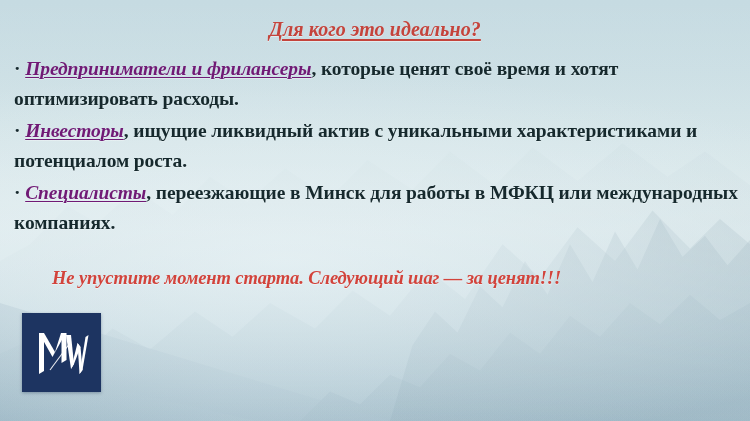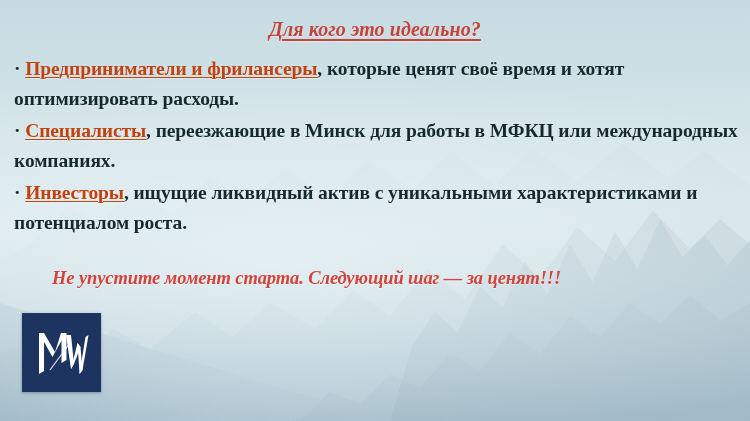--- a/index.html
+++ b/index.html
@@ -145,25 +145,26 @@
     margin: 0;
     text-shadow: 0 1px 0 rgba(255,255,255,0.30);
   }
   .para + .para { margin-top: 2px; }
 
   .bullet-dot {
     font-weight: 700;
     color: #16292d;
   }
   .lead {
+    font-style: italic;
     font-weight: 700;
     text-decoration: underline;
     text-underline-offset: 2px;
     text-decoration-thickness: 1.4px;
-    color: #c2410c;
+    color: #701a75;
   }
 
   .cta {
     position: absolute;
     top: 268px;
     left: 52px;
     width: 680px;
     font-size: 18.5px;
     font-weight: 700;
     font-style: italic;
@@ -206,26 +207,26 @@
 
     <div class="body-block">
 
       <p class="para">
         <span class="bullet-dot">·</span>
         <span class="lead">Предприниматели и фрилансеры</span><span>, которые ценят своё время и хотят оптимизировать расходы.</span>
       </p>
 
       <p class="para">
         <span class="bullet-dot">·</span>
-        <span class="lead">Специалисты</span><span>, переезжающие в Минск для работы в МФКЦ или международных компаниях.</span>
+        <span class="lead">Инвесторы</span><span>, ищущие ликвидный актив с уникальными характеристиками и потенциалом роста.</span>
       </p>
 
       <p class="para">
         <span class="bullet-dot">·</span>
-        <span class="lead">Инвесторы</span><span>, ищущие ликвидный актив с уникальными характеристиками и потенциалом роста.</span>
+        <span class="lead">Специалисты</span><span>, переезжающие в Минск для работы в МФКЦ или международных компаниях.</span>
       </p>
 
     </div>
 
     <div class="cta">Не упустите момент старта. Следующий шаг — за ценят!!!</div>
 
     <div class="logo">
       <svg width="79" height="79" viewBox="0 0 79 79" aria-hidden="true">
 
         <path d="M17 61 L17 20 L22 20 L22 58 L17 61 Z" fill="#ffffff"></path>

